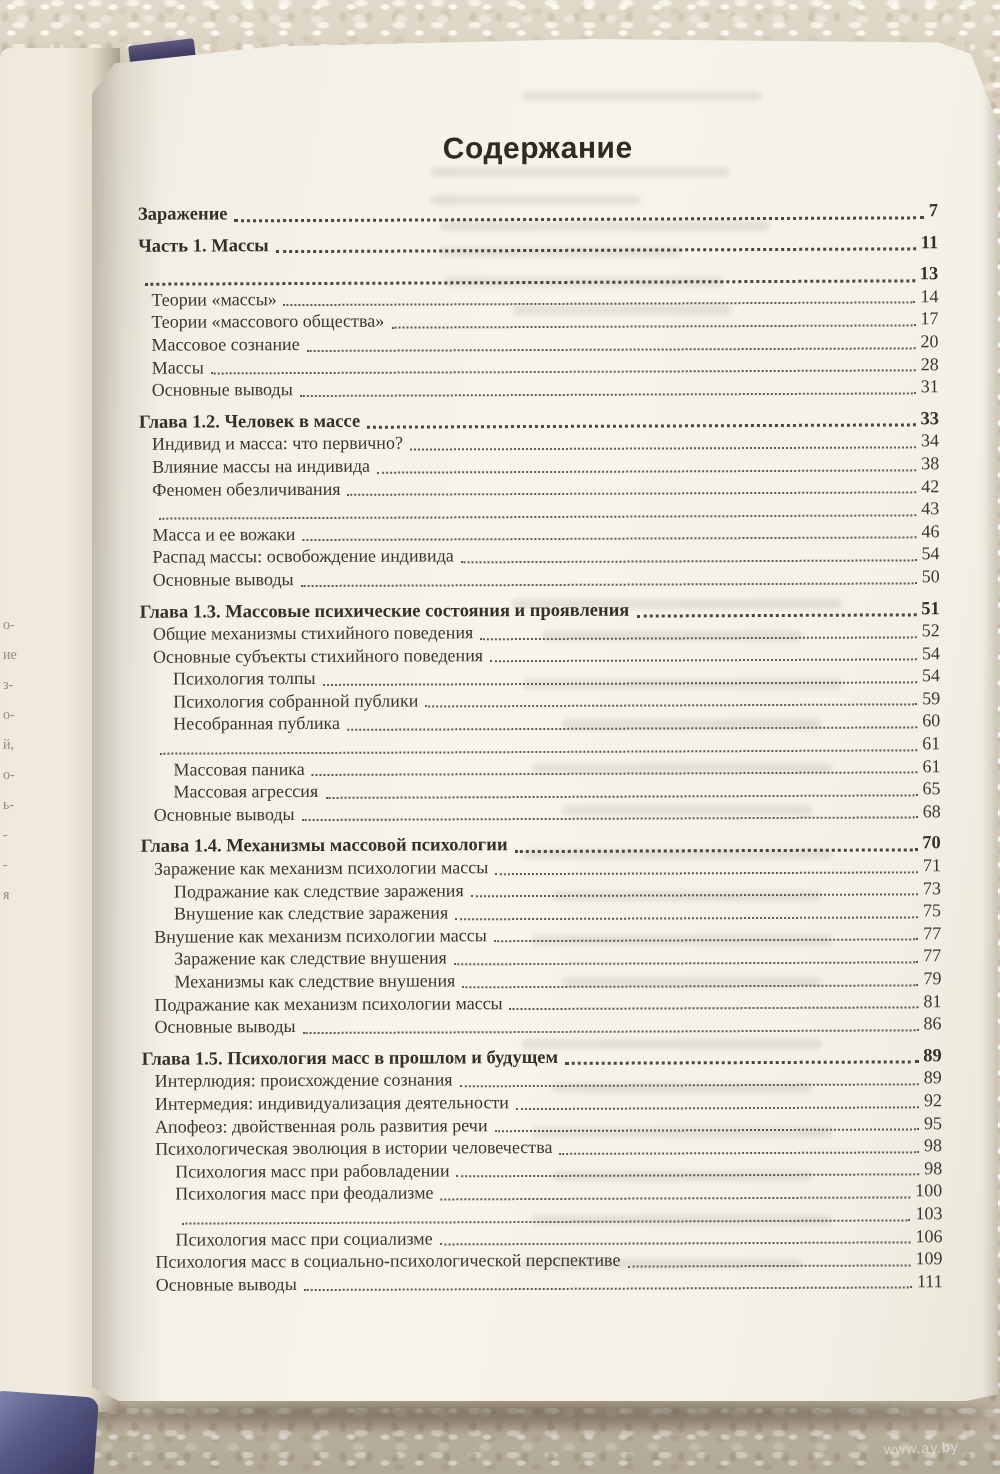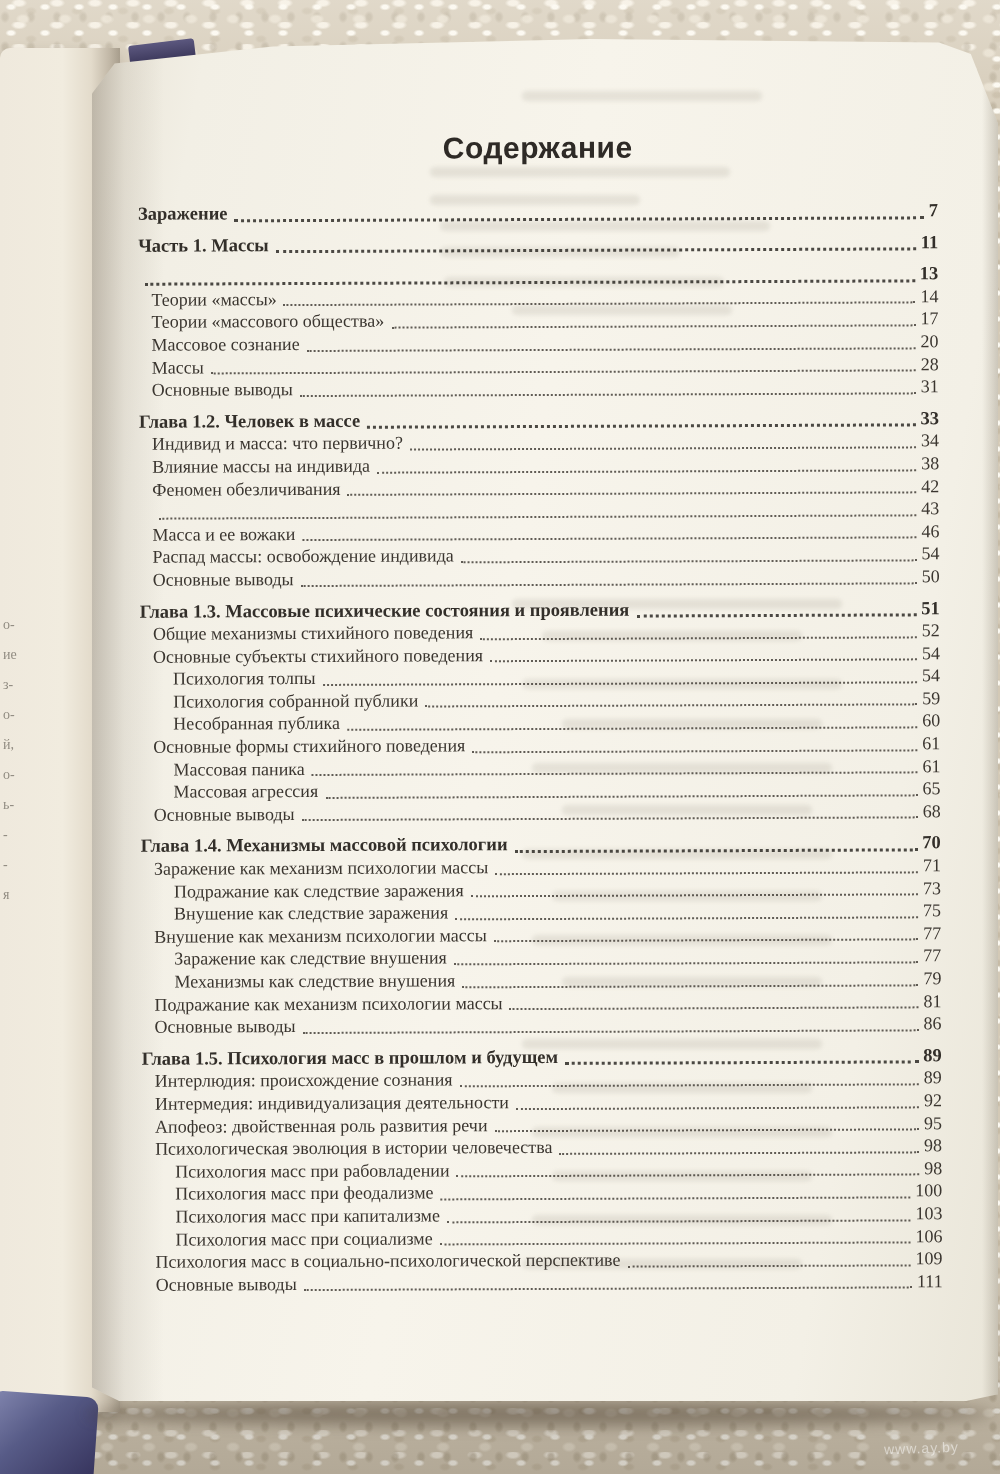--- a/index.html
+++ b/index.html
@@ -217,21 +217,20 @@
             <span class="label">Психология собранной публики</span>
             <span class="leader"></span>
             <span class="pagenum">59</span>
           </div>
           <div class="toc-row lvl2">
             <span class="label">Несобранная публика</span>
             <span class="leader"></span>
             <span class="pagenum">60</span>
           </div>
           <div class="toc-row lvl1">
-            <span class="label">Основные формы стихийного поведения</span>
             <span class="leader"></span>
             <span class="pagenum">61</span>
           </div>
           <div class="toc-row lvl2">
             <span class="label">Массовая паника</span>
             <span class="leader"></span>
             <span class="pagenum">61</span>
           </div>
           <div class="toc-row lvl2">
             <span class="label">Массовая агрессия</span>
@@ -317,21 +316,20 @@
             <span class="label">Психология масс при рабовладении</span>
             <span class="leader"></span>
             <span class="pagenum">98</span>
           </div>
           <div class="toc-row lvl2">
             <span class="label">Психология масс при феодализме</span>
             <span class="leader"></span>
             <span class="pagenum">100</span>
           </div>
           <div class="toc-row lvl2">
-            <span class="label">Психология масс при капитализме</span>
             <span class="leader"></span>
             <span class="pagenum">103</span>
           </div>
           <div class="toc-row lvl2">
             <span class="label">Психология масс при социализме</span>
             <span class="leader"></span>
             <span class="pagenum">106</span>
           </div>
           <div class="toc-row lvl1">
             <span class="label">Психология масс в социально-психологической перспективе</span>

